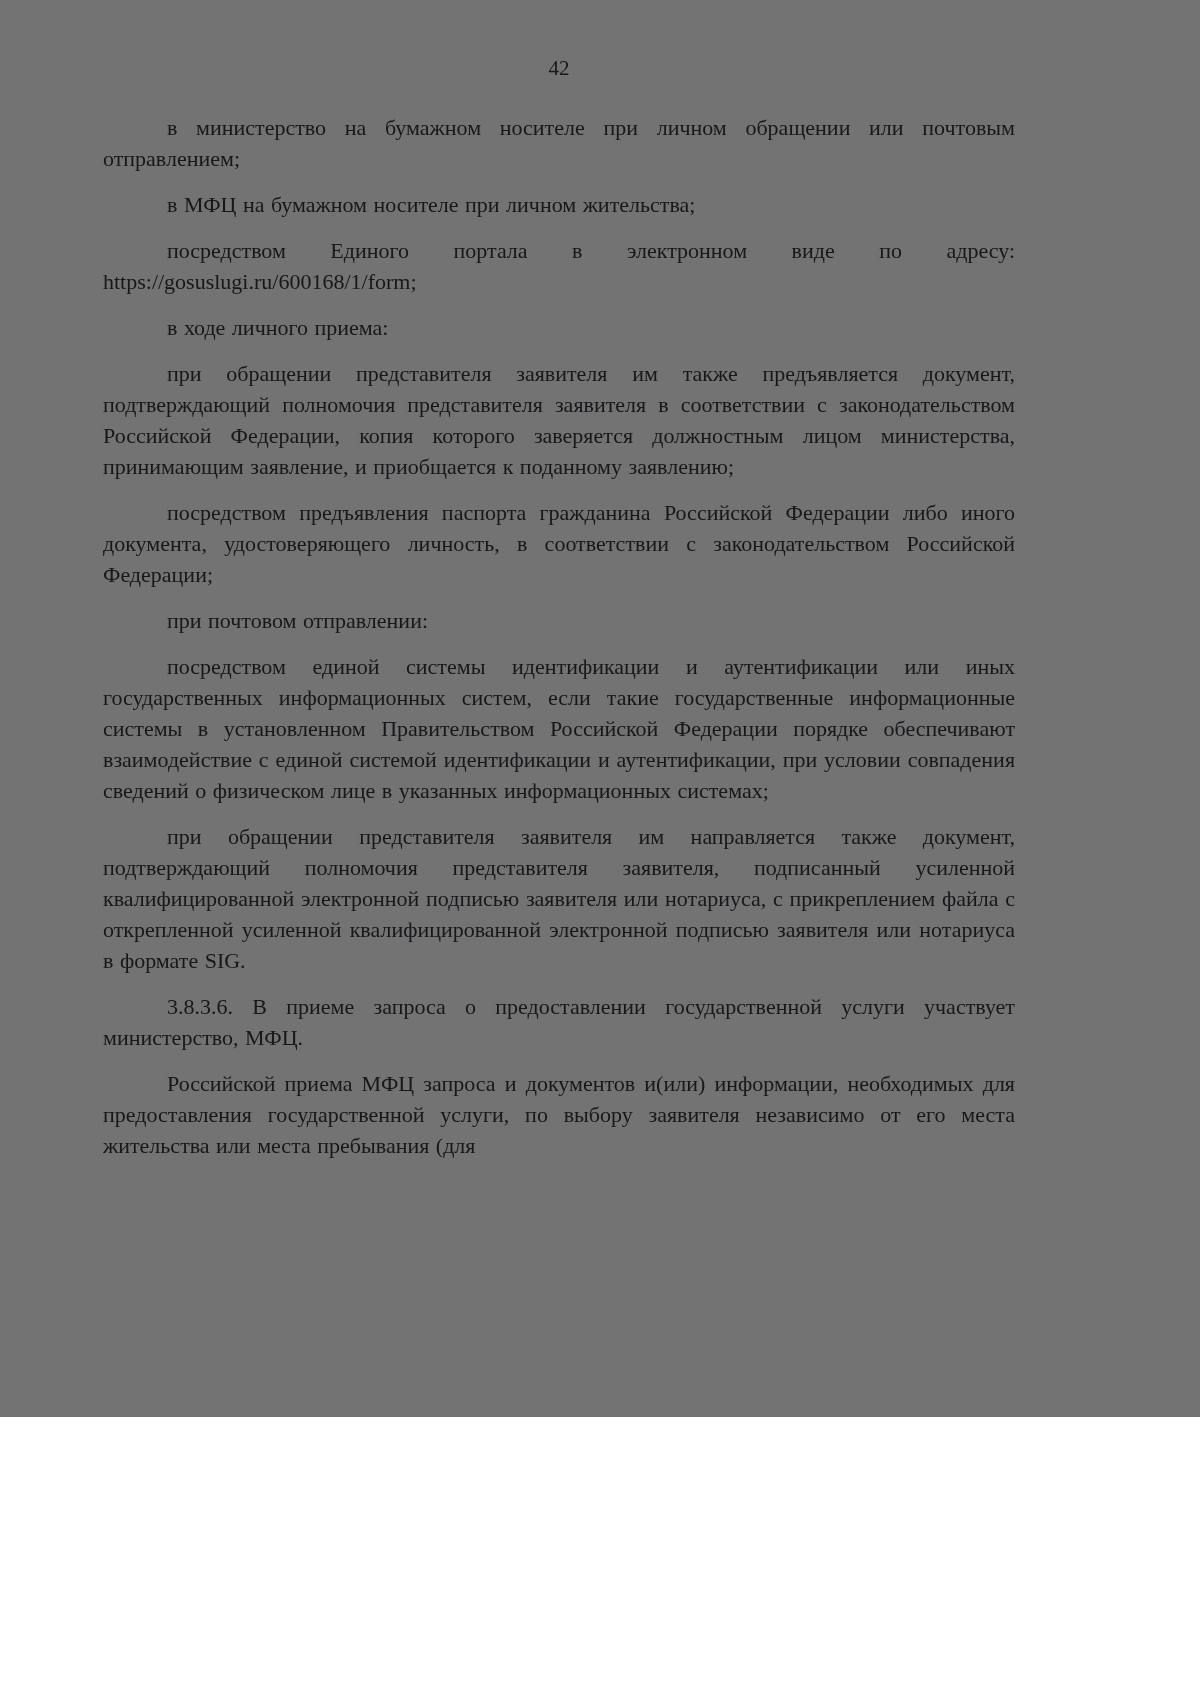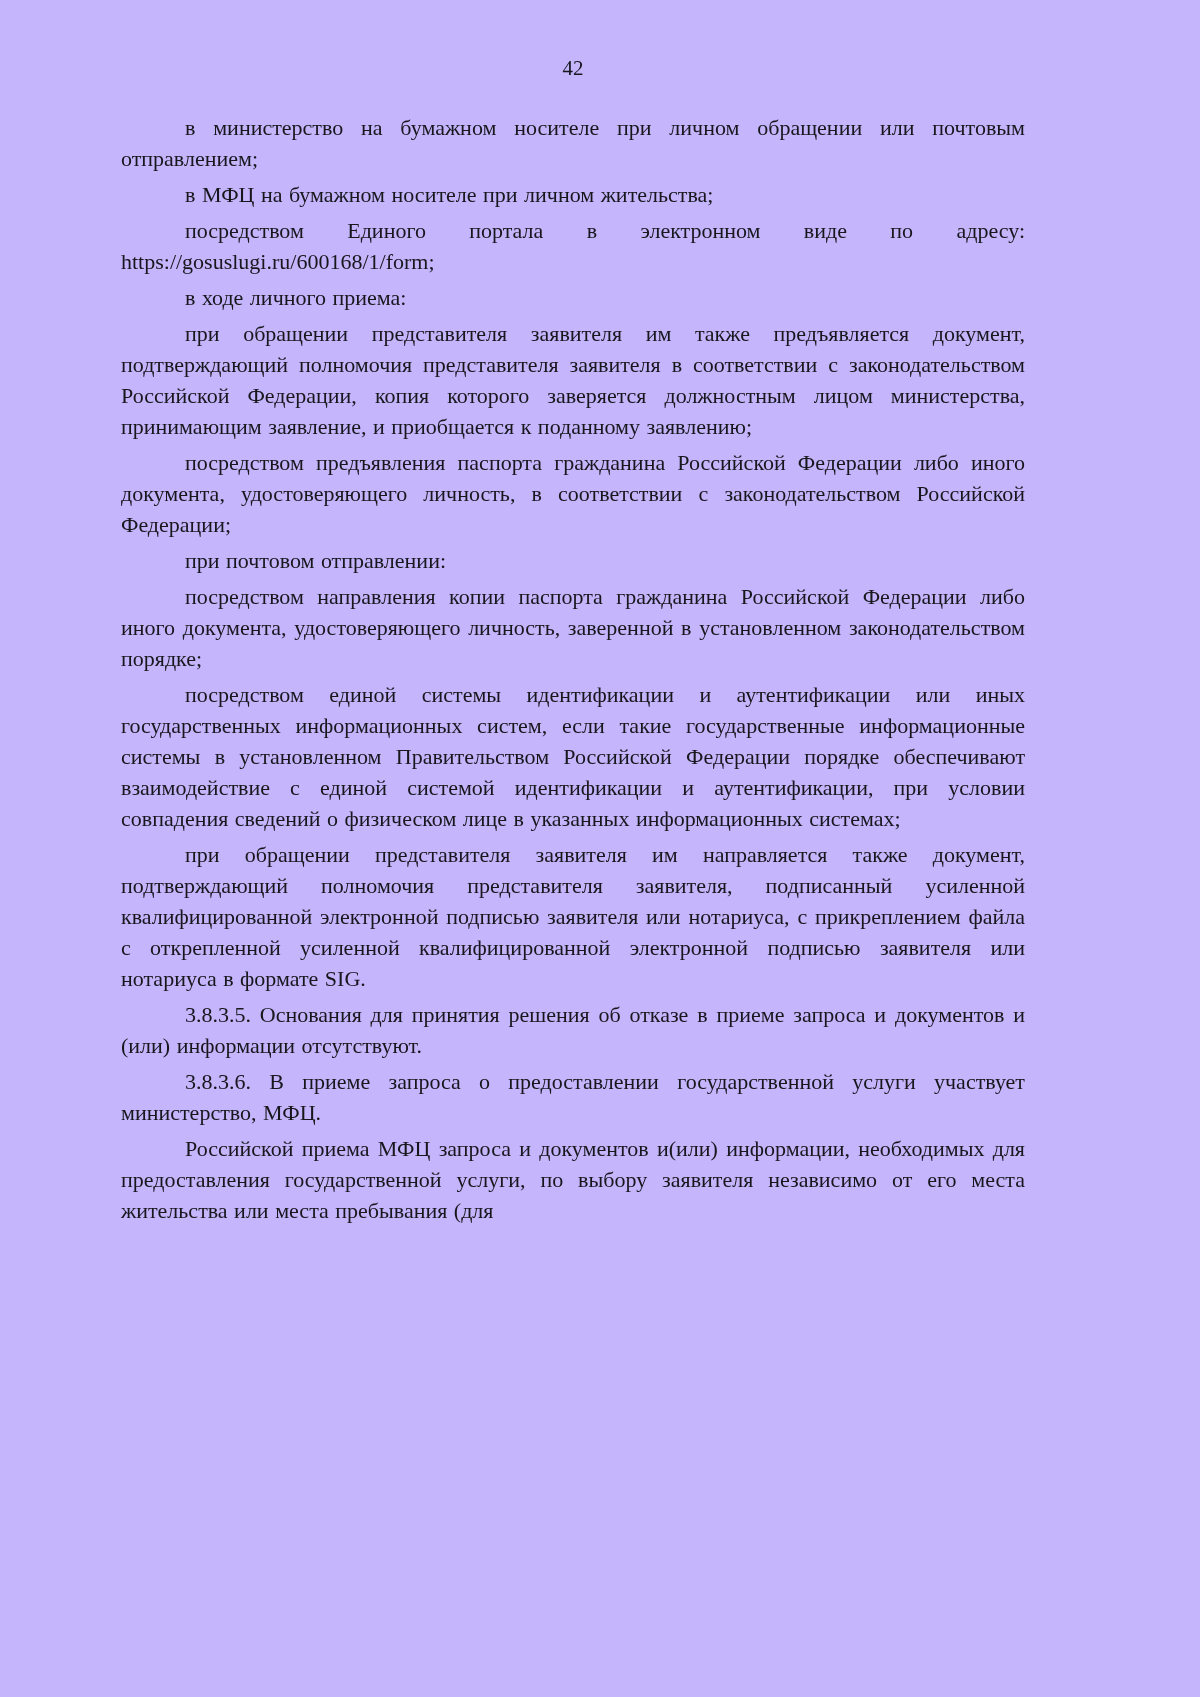--- a/index.html
+++ b/index.html
@@ -3,57 +3,55 @@
 <meta charset="utf-8">
 <style>
   html, body {
     margin: 0;
     padding: 0;
     background: #ffffff;
   }
   .page {
     position: relative;
     width: 1200px;
-    height: 1697px;
+    height: 1417px;
     margin: 0 auto;
-    background: #c4b5fd;
+    background: #737373;
     box-sizing: border-box;
-    padding: 56px 170px 40px 116px;
+    padding: 56px 170px 40px 88px;
     font-family: "Liberation Serif", "DejaVu Serif", serif;
     color: #17171c;
     overflow: hidden;
   }
   .page-number {
     text-align: center;
     font-size: 21px;
     line-height: 24px;
     margin-bottom: 32px;
   }
   .content p {
-    margin: 5px;
+    margin: 15px;
     font-size: 22px;
     line-height: 31px;
     text-align: justify;
     text-indent: 64px;
     word-spacing: 1px;
   }
 </style>
 </head>
 <body>
 
 <div class="page">
   <div class="page-number">42</div>
   <div class="content">
     <p>в министерство на бумажном носителе при личном обращении или почтовым отправлением;</p>
     <p>в МФЦ на бумажном носителе при личном жительства;</p>
     <p>посредством Единого портала в электронном виде по адресу: https://gosuslugi.ru/600168/1/form;</p>
     <p>в ходе личного приема:</p>
     <p>при обращении представителя заявителя им также предъявляется документ, подтверждающий полномочия представителя заявителя в соответствии с законодательством Российской Федерации, копия которого заверяется должностным лицом министерства, принимающим заявление, и приобщается к поданному заявлению;</p>
     <p>посредством предъявления паспорта гражданина Российской Федерации либо иного документа, удостоверяющего личность, в соответствии с законодательством Российской Федерации;</p>
     <p>при почтовом отправлении:</p>
-    <p>посредством направления копии паспорта гражданина Российской Федерации либо иного документа, удостоверяющего личность, заверенной в установленном законодательством порядке;</p>
     <p>посредством единой системы идентификации и аутентификации или иных государственных информационных систем, если такие государственные информационные системы в установленном Правительством Российской Федерации порядке обеспечивают взаимодействие с единой системой идентификации и аутентификации, при условии совпадения сведений о физическом лице в указанных информационных системах;</p>
     <p>при обращении представителя заявителя им направляется также документ, подтверждающий полномочия представителя заявителя, подписанный усиленной квалифицированной электронной подписью заявителя или нотариуса, с прикреплением файла с открепленной усиленной квалифицированной электронной подписью заявителя или нотариуса в формате SIG.</p>
-    <p>3.8.3.5. Основания для принятия решения об отказе в приеме запроса и документов и (или) информации отсутствуют.</p>
     <p>3.8.3.6. В приеме запроса о предоставлении государственной услуги участвует министерство, МФЦ.</p>
     <p>Российской приема МФЦ запроса и документов и(или) информации, необходимых для предоставления государственной услуги, по выбору заявителя независимо от его места жительства или места пребывания (для</p>
   </div>
 </div>
 
 </body></html>

